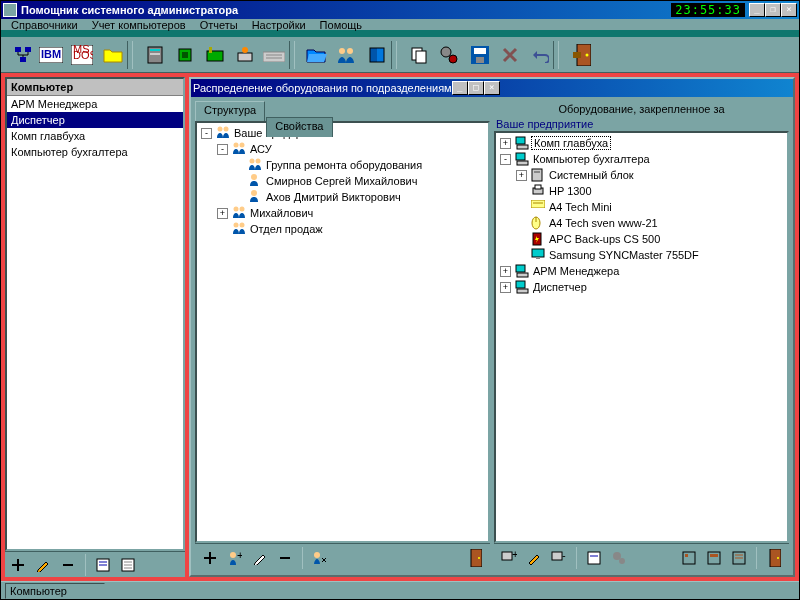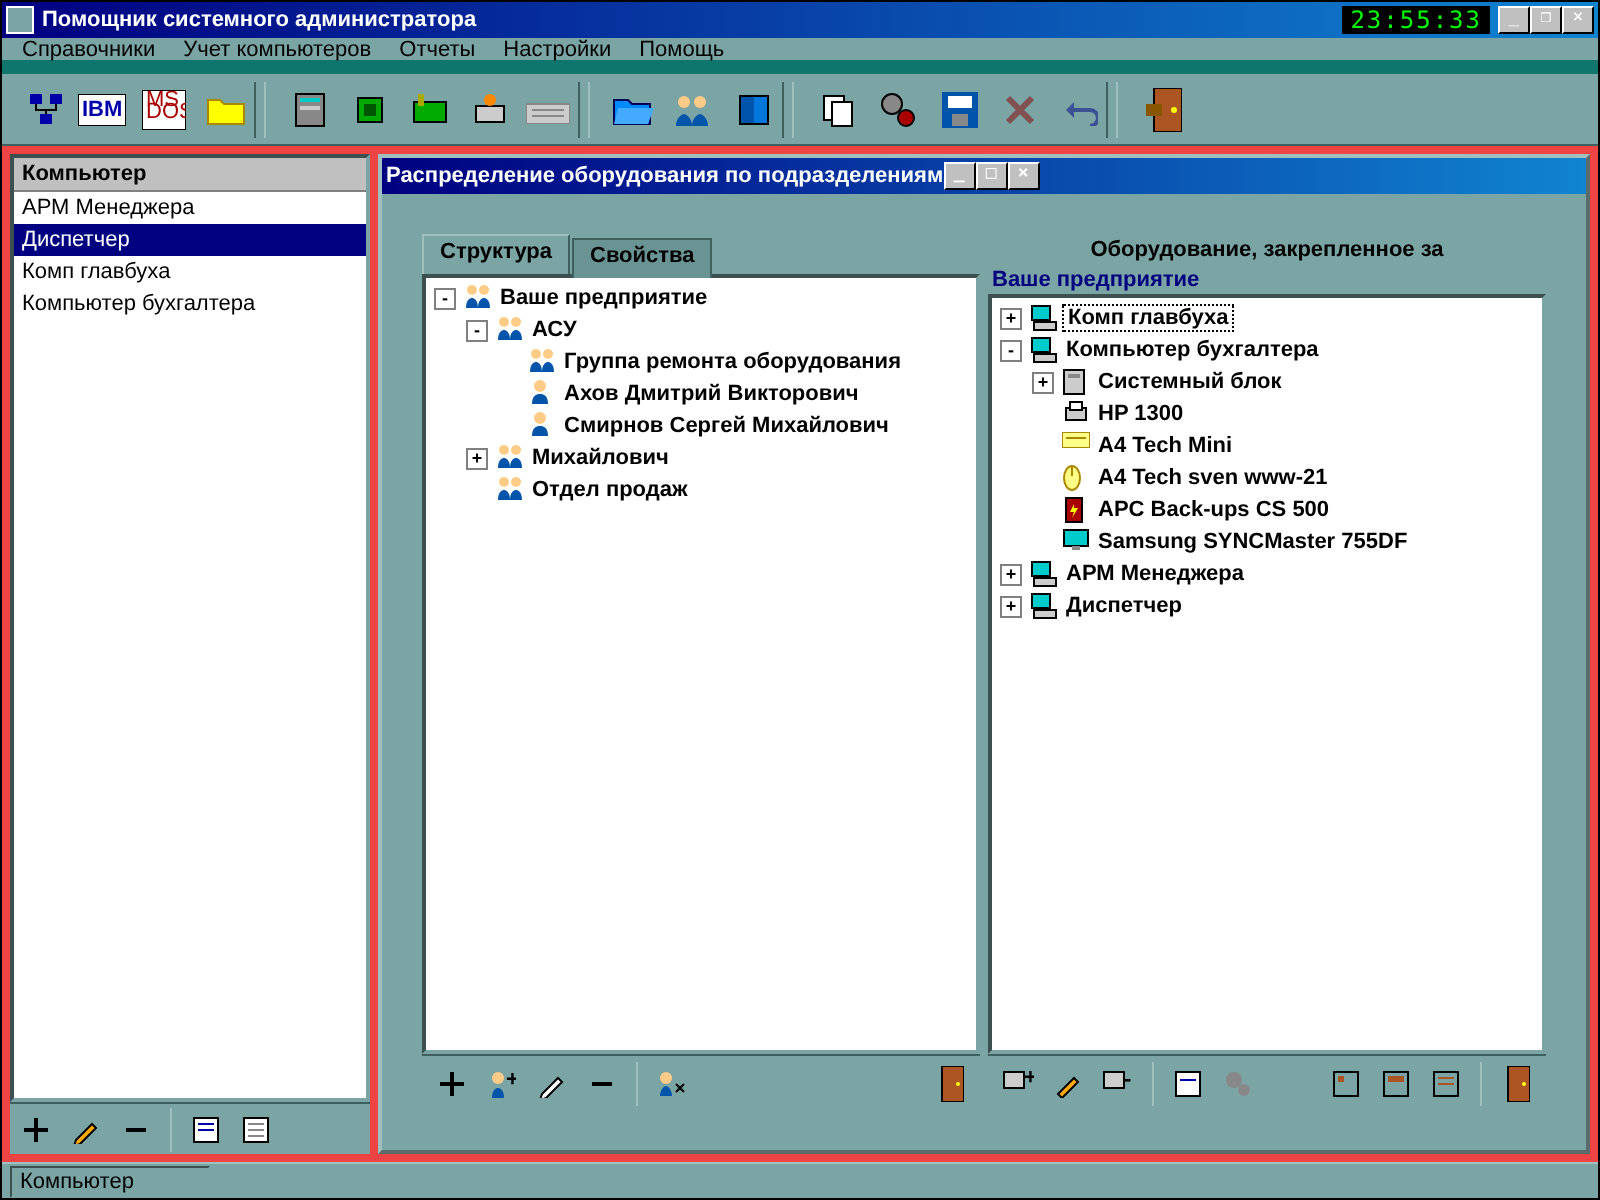--- a/index.html
+++ b/index.html
@@ -16,28 +16,28 @@
 .menu-item { padding: 1px 6px; cursor: pointer; }
 .toolbar { background: #7ba4a4; height: 36px; display: flex; align-items: center; padding: 2px 4px; gap: 2px; border-bottom: 1px solid #406060; }
 .tool-btn { width: 28px; height: 28px; background: #7ba4a4; display: flex; align-items: center; justify-content: flex-end; cursor: pointer; }
 .tool-sep { width: 6px; height: 28px; border-left: 1px solid #406060; border-right: 1px solid #a0c0c0; margin: 0 2px; }
 .content-area { flex: 1; display: flex; padding: 4px; gap: 4px; overflow: hidden; }
 .left-panel { width: 180px; background: #fff; border: 2px inset #7ba4a4; display: flex; flex-direction: column; }
 .panel-header { background: #c0c0c0; padding: 2px 4px; font-weight: bold; border-bottom: 1px solid #808080; }
 .list-item { padding: 2px 4px; cursor: pointer; }
 .list-item.selected { background: #000080; color: #fff; }
 .left-bottom-bar { background: #7ba4a4; height: 26px; display: flex; align-items: center; padding: 2px; gap: 3px; border-top: 1px solid #406060; }
-.inner-window { flex: 1; background: #7ba4a4; border: 2px outset #a0c0c0; display: flex; flex-direction: column; font-weight: bold; }
+.inner-window { flex: 1; background: #7ba4a4; border: 2px outset #a0c0c0; display: flex; flex-direction: column; }
 .inner-titlebar { background: linear-gradient(to right, #000080, #1084d0); color: #fff; height: 18px; display: flex; align-items: center; padding: 0 2px; }
-.inner-body { flex: 1; display: flex; padding: 20px; gap: 4px; overflow: hidden; }
+.inner-body { flex: 1; display: flex; padding: 4px; gap: 4px; overflow: hidden; }
 .half { flex: 1; display: flex; flex-direction: column; }
 .tabs { display: flex; height: 20px; }
 .tab { background: #7ba4a4; border: 1px solid #406060; border-bottom: none; padding: 2px 8px; cursor: pointer; margin-right: 1px; position: relative; }
 .tab.active { background: #7ba4a4; border-color: #a0c0c0 #406060 #7ba4a4 #a0c0c0; z-index: 2; }
-.tab.inactive { background: #6a9494; top: 2px; }
+.tab.inactive { background: #6a9494; top: 16px; }
 .tree-box { flex: 1; background: #fff; border: 2px inset #7ba4a4; overflow: auto; padding: 2px; }
 .right-header { text-align: center; padding: 2px; color: #000; }
 .right-sub { text-align: left; color: #000080; padding: 1px 2px; }
 .tree-row { display: flex; align-items: center; height: 16px; white-space: nowrap; }
 .tree-indent { display: inline-block; width: 16px; height: 16px; }
 .expander { width: 11px; height: 11px; border: 1px solid #808080; background: #fff; font-size: 9px; line-height: 8px; text-align: center; cursor: pointer; margin: 0 2px; display: inline-flex; align-items: center; justify-content: center; }
 .node-icon { width: 14px; height: 14px; display: inline-block; margin: 0 2px; }
 .node-label { padding: 0 2px; }
 .node-label.hl { border: 1px dotted #000; }
 .bottom-toolbar { height: 28px; background: #7ba4a4; display: flex; align-items: center; padding: 2px 4px; gap: 3px; border-top: 1px solid #406060; }
@@ -300,33 +300,33 @@
               <div class="tree-row">
                 <span class="tree-indent"></span>
                 <span class="tree-indent"></span>
                 <span class="tree-indent" style="width: 15px;"></span>
                 <span class="node-icon">
                   <svg width="12" height="12">
                     <circle cx="6" cy="3" r="3" fill="#fc8"></circle>
                     <path d="M2 12c0-4 2-5 4-5s4 1 4 5" fill="#05a"></path>
                   </svg>
                 </span>
-                <span class="node-label">Ахов Дмитрий Викторович</span>
+                <span class="node-label">Смирнов Сергей Михайлович</span>
               </div>
               <div class="tree-row">
                 <span class="tree-indent"></span>
                 <span class="tree-indent"></span>
                 <span class="tree-indent" style="width: 15px;"></span>
                 <span class="node-icon">
                   <svg width="12" height="12">
                     <circle cx="6" cy="3" r="3" fill="#fc8"></circle>
                     <path d="M2 12c0-4 2-5 4-5s4 1 4 5" fill="#05a"></path>
                   </svg>
                 </span>
-                <span class="node-label">Смирнов Сергей Михайлович</span>
+                <span class="node-label">Ахов Дмитрий Викторович</span>
               </div>
               <div class="tree-row">
                 <span class="tree-indent"></span>
                 <span class="expander">+</span>
                 <span class="node-icon">
                   <svg width="14" height="12">
                     <circle cx="4" cy="3" r="2.5" fill="#fc8"></circle>
                     <circle cx="10" cy="3" r="2.5" fill="#fc8"></circle>
                     <path d="M1 12c0-4 2-5 3-5s3 1 3 5M7 12c0-4 2-5 3-5s3 1 3 5" fill="#05a"></path>
                   </svg>

